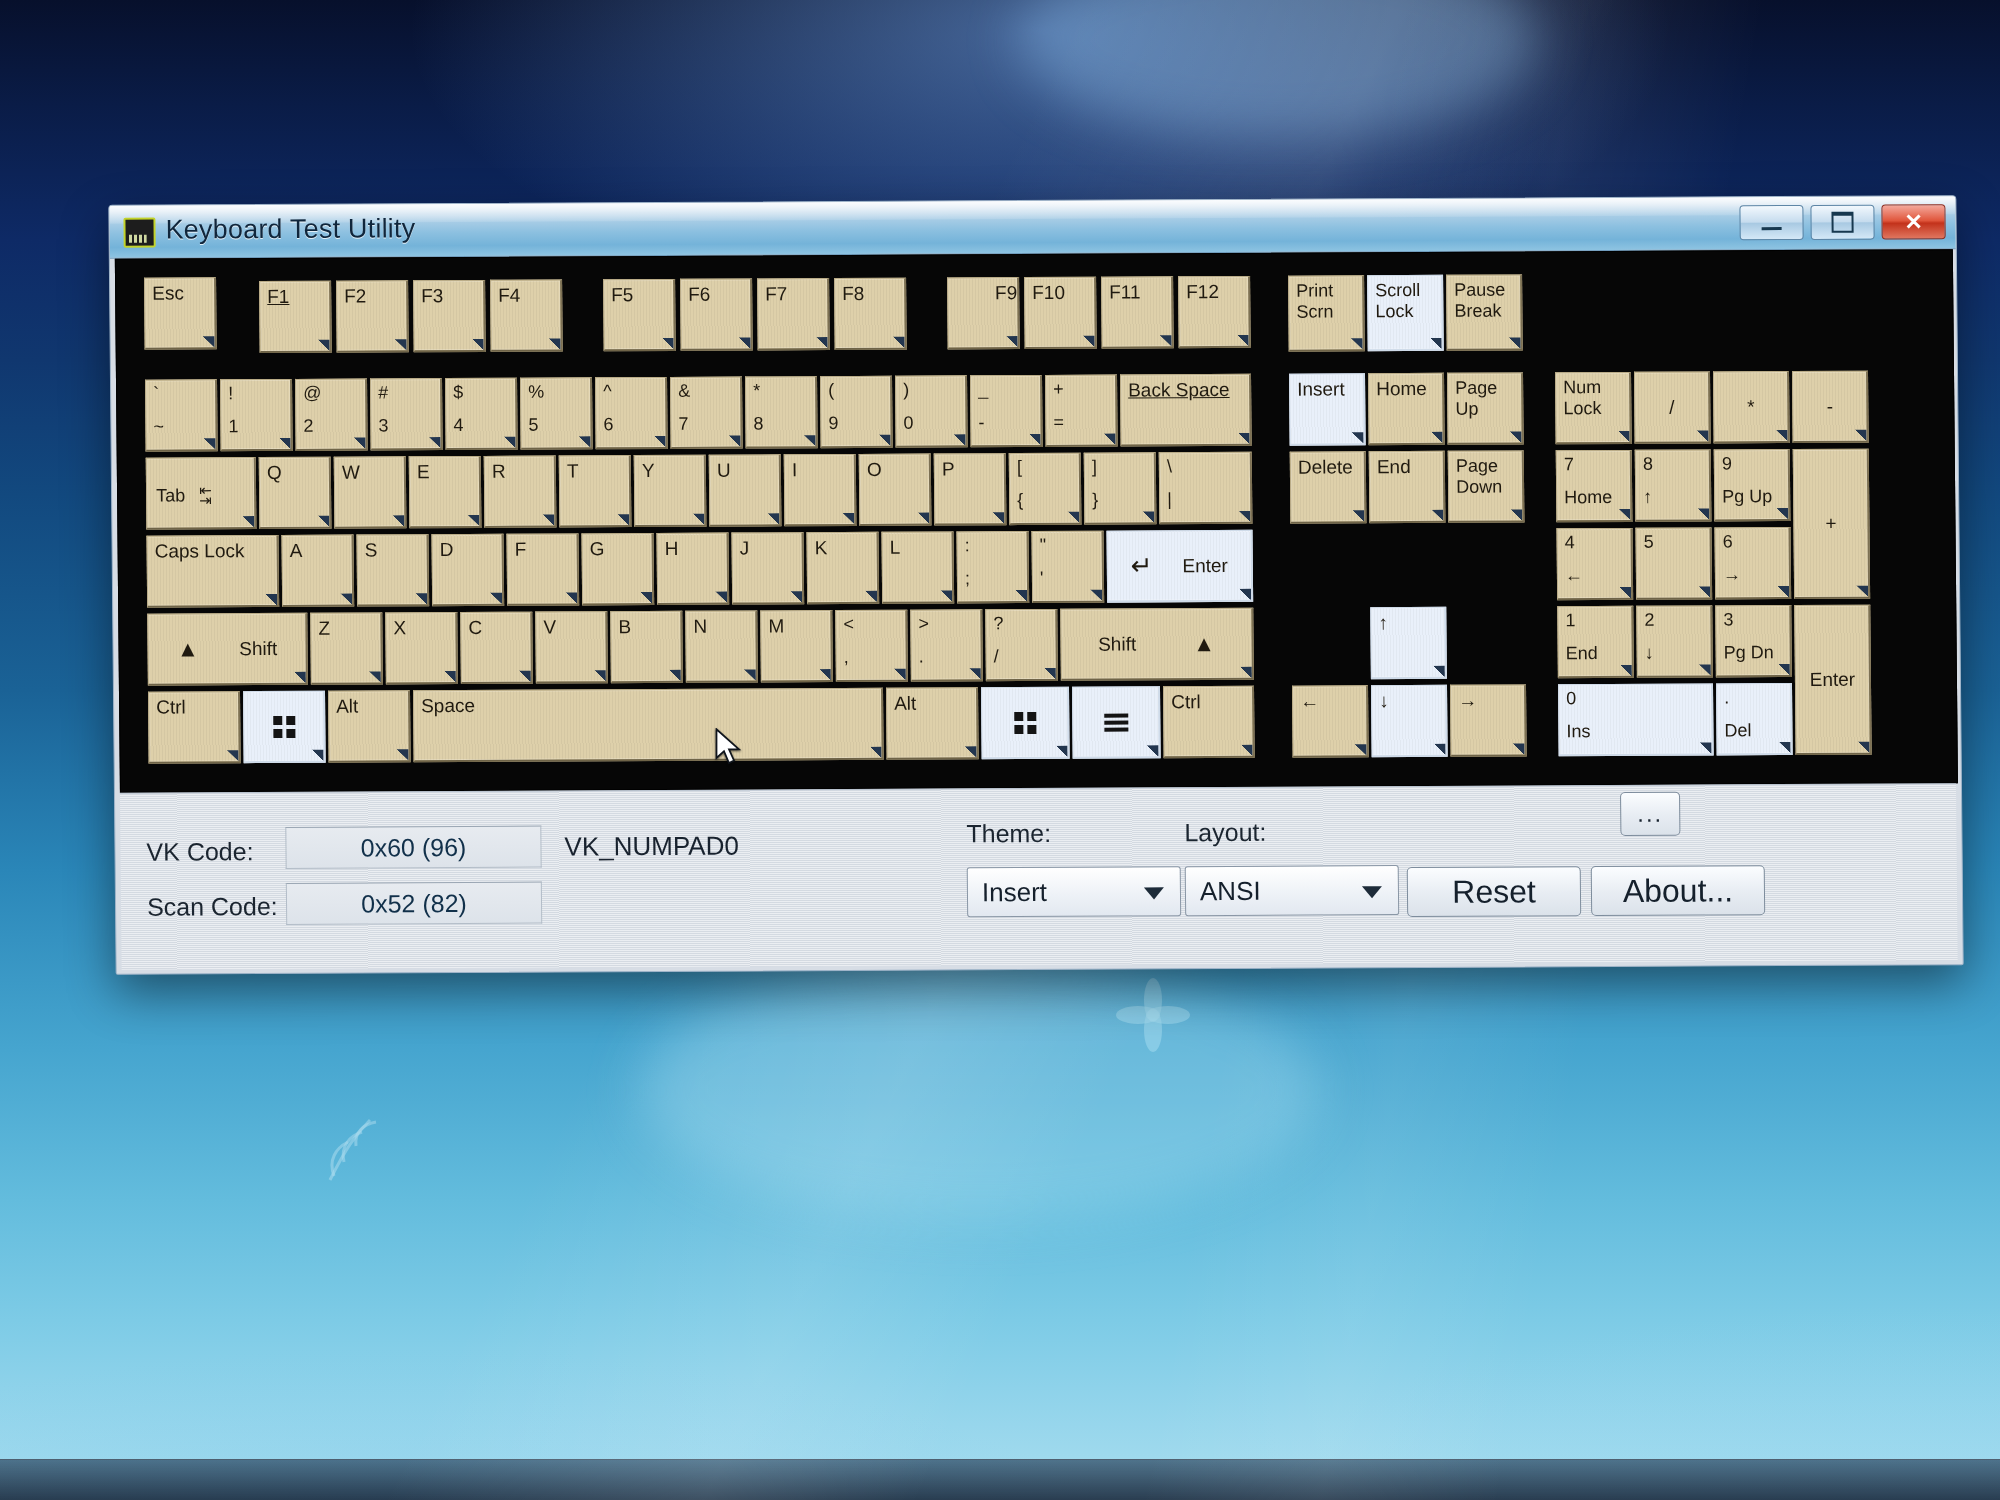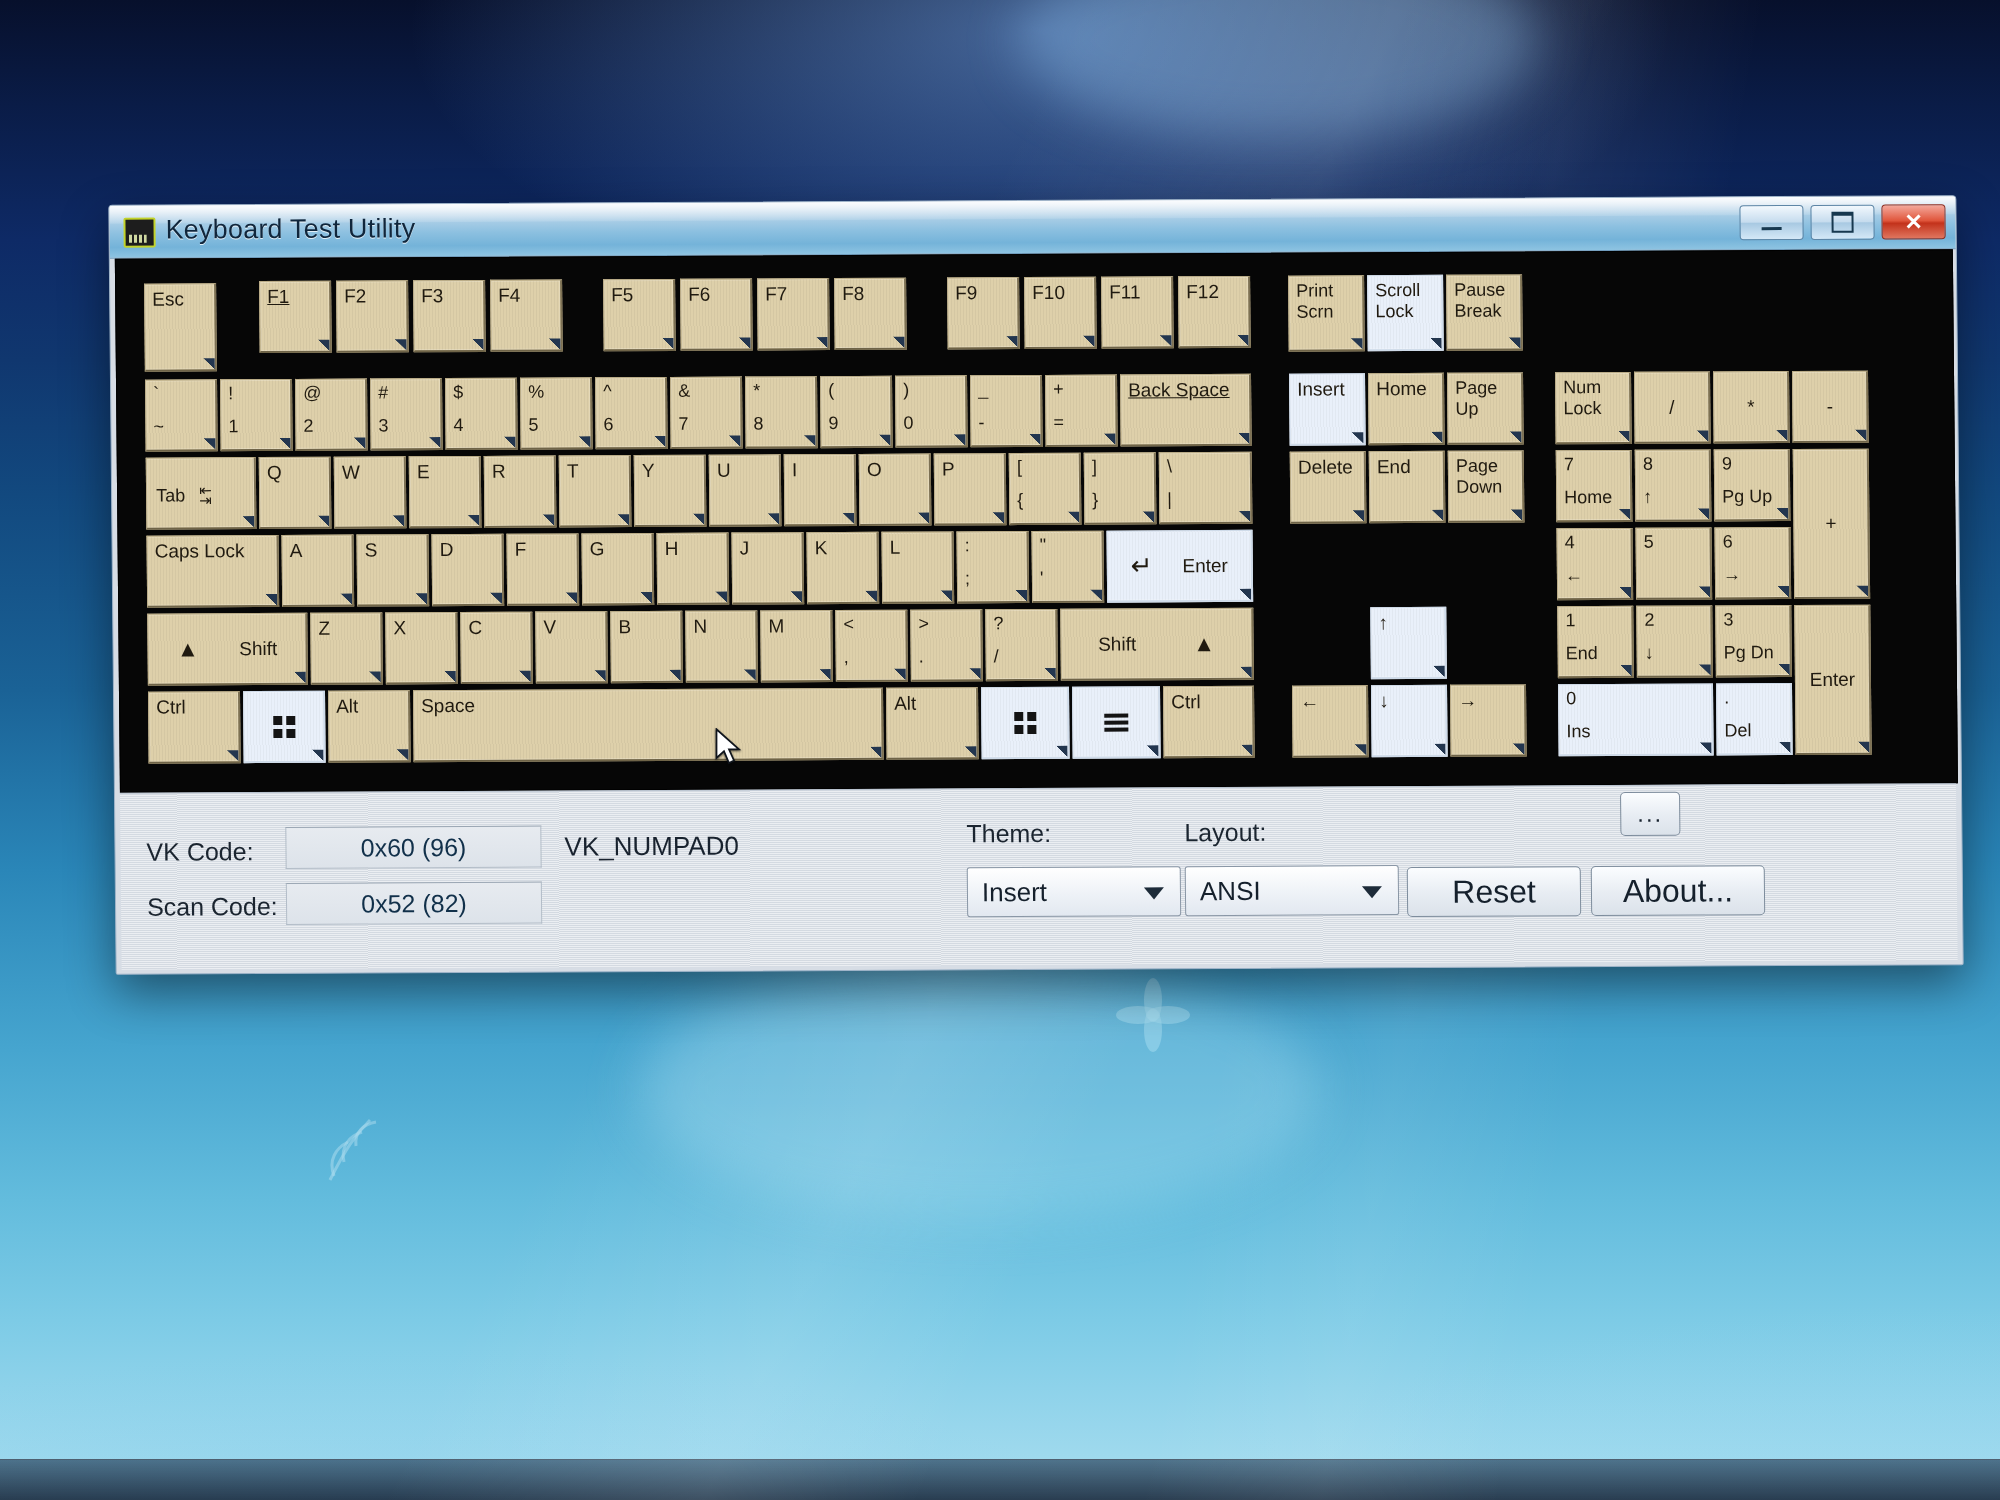--- a/index.html
+++ b/index.html
@@ -205,30 +205,30 @@
       </div>
       <div class="wbtn">
         <span class="glyph-max"></span>
       </div>
       <div class="wbtn close">✕</div>
     </div>
   </div>
 
   <div id="keyboard">
     <div class="kb-inner" id="kb-inner">
-        <div class="key" style="left: 28px; top: 24px; width: 72px; height: 88px;"><span>Esc</span></div>
+        <div class="key" style="left: 28px; top: 18px; width: 72px; height: 72px;"><span>Esc</span></div>
         <div class="key" style="left: 143px; top: 22px; width: 72px; height: 72px; text-decoration: underline;"><span>F1</span></div>
         <div class="key" style="left: 220px; top: 22px; width: 72px; height: 72px;"><span>F2</span></div>
         <div class="key" style="left: 297px; top: 22px; width: 72px; height: 72px;"><span>F3</span></div>
         <div class="key" style="left: 374px; top: 22px; width: 72px; height: 72px;"><span>F4</span></div>
         <div class="key" style="left: 487px; top: 22px; width: 72px; height: 72px;"><span>F5</span></div>
         <div class="key" style="left: 564px; top: 22px; width: 72px; height: 72px;"><span>F6</span></div>
         <div class="key" style="left: 641px; top: 22px; width: 72px; height: 72px;"><span>F7</span></div>
         <div class="key" style="left: 718px; top: 22px; width: 72px; height: 72px;"><span>F8</span></div>
-        <div class="key" style="left: 831px; top: 22px; width: 72px; height: 72px;"><span>F9</span></div>
+        <div class="key" style="left: 831px; top: 22px; width: 72px; height: 72px; text-align: right;"><span>F9</span></div>
         <div class="key" style="left: 908px; top: 22px; width: 72px; height: 72px;"><span>F10</span></div>
         <div class="key" style="left: 985px; top: 22px; width: 72px; height: 72px;"><span>F11</span></div>
         <div class="key" style="left: 1062px; top: 22px; width: 72px; height: 72px;"><span>F12</span></div>
         <div class="key dual" style="left: 28px; top: 120px; width: 72px; height: 72px;">
           <span class="top">`</span>
           <span class="bot">~</span>
         </div>
         <div class="key dual" style="left: 103px; top: 120px; width: 72px; height: 72px;">
           <span class="top">!</span>
           <span class="bot">1</span>

